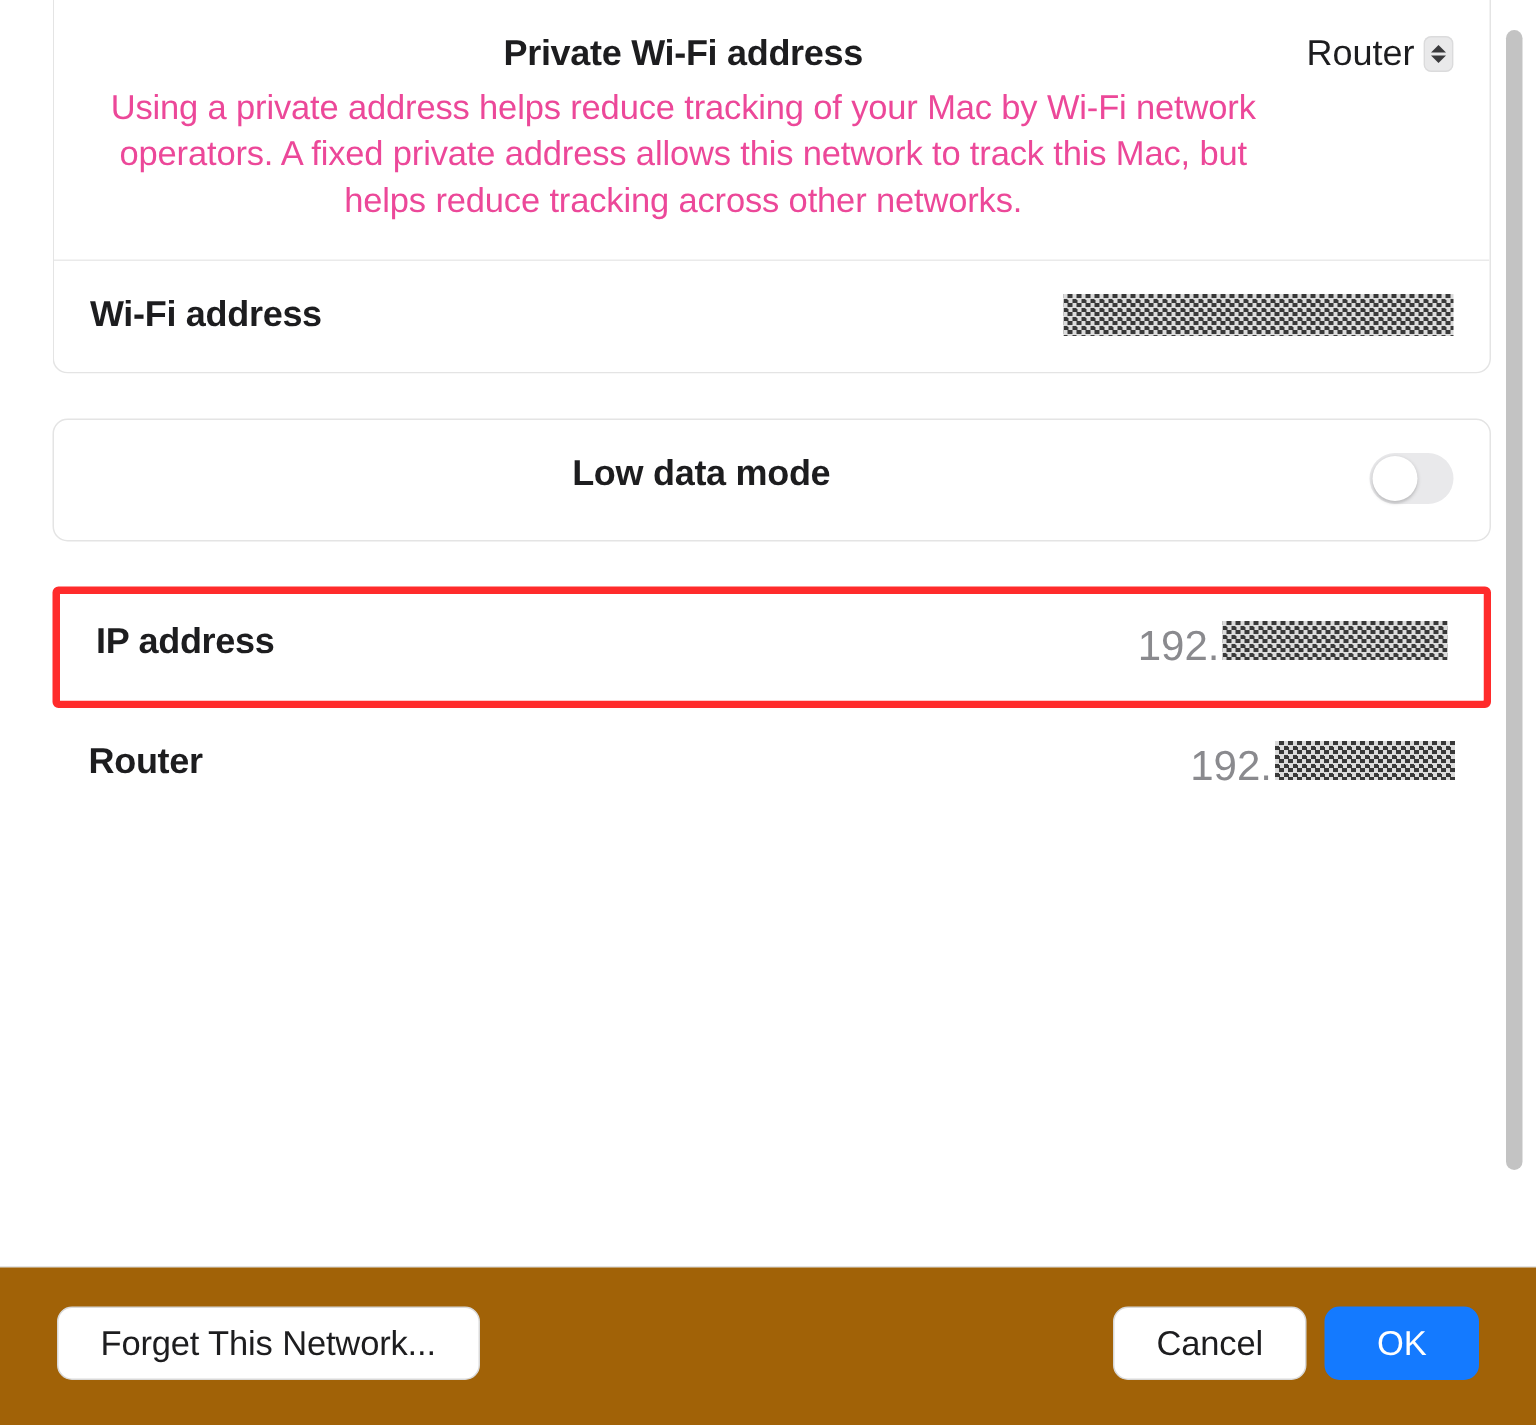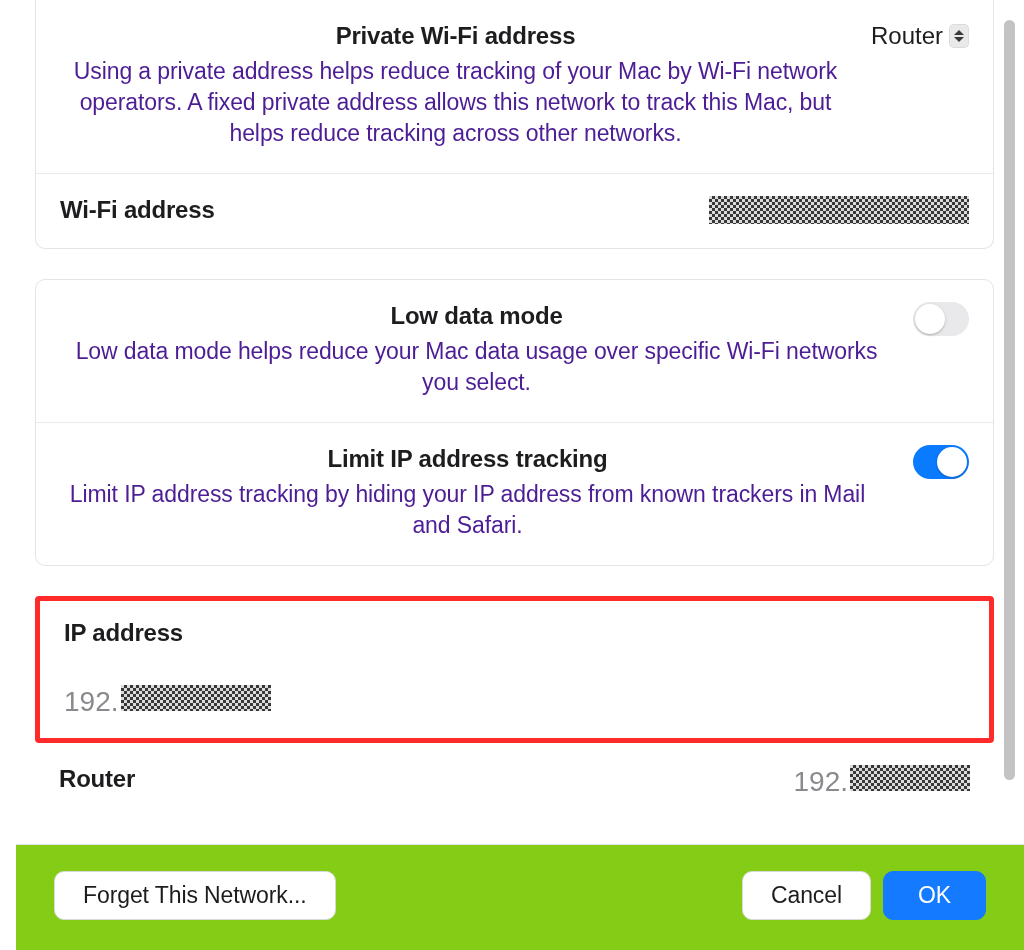--- a/index.html
+++ b/index.html
@@ -50,21 +50,21 @@
     }
     .row-title {
       font-size: 24px;
       font-weight: 600;
       color: #1d1d1f;
       letter-spacing: -0.2px;
     }
     .row-desc {
       font-size: 23px;
       font-weight: 400;
-      color: #4c1d95;
+      color: #ec4899;
       line-height: 1.35;
       margin-top: 6px;
       letter-spacing: -0.1px;
     }
     .selector {
       display: inline-flex;
       align-items: center;
       gap: 6px;
     }
     .selector-value {
@@ -125,21 +125,20 @@
     .toggle.on .toggle-knob {
       right: 2px;
     }
     .highlight-box {
       border: 5px solid #ff2b2b;
       border-radius: 4px;
       margin-bottom: 4px;
     }
     .highlight-box .row {
       padding: 28px 22px;
-      flex-direction: column;
     }
     .section.bare {
       border: none;
       border-radius: 0;
       margin-bottom: 0;
     }
     .section.bare .row {
       padding: 18px 24px 20px 24px;
       border-bottom: none;
     }
@@ -165,28 +164,28 @@
     .ip-value {
       display: inline-flex;
       align-items: baseline;
       gap: 2px;
       font-size: 28px;
       color: #8a8a8e;
     }
     .footer {
       position: absolute;
       bottom: 0;
-      left: 16px;
+      left: 0;
       right: 0;
       border-top: 1px solid #e4e4e4;
       padding: 26px 38px 30px 38px;
       display: flex;
       justify-content: space-between;
       align-items: center;
-      background: #84cc16;
+      background: #a16207;
     }
     .footer-right {
       display: flex;
       gap: 12px;
     }
     .btn {
       font-size: 23px;
       padding: 10px 28px;
       border-radius: 10px;
       border: 1px solid #d9d9d9;
@@ -239,32 +238,22 @@
     <div class="row">
       <div class="row-title">Wi-Fi address</div>
       <span class="redacted wide"></span>
     </div>
   </div>
 
   <div class="section">
     <div class="row">
       <div class="row-inner-text">
         <div class="row-title">Low data mode</div>
-        <div class="row-desc">Low data mode helps reduce your Mac data usage over specific Wi-Fi networks you select.</div>
       </div>
       <div class="toggle off">
-        <div class="toggle-knob"></div>
-      </div>
-    </div>
-    <div class="row">
-      <div class="row-inner-text">
-        <div class="row-title">Limit IP address tracking</div>
-        <div class="row-desc">Limit IP address tracking by hiding your IP address from known trackers in Mail and Safari.</div>
-      </div>
-      <div class="toggle on">
         <div class="toggle-knob"></div>
       </div>
     </div>
   </div>
 
   <div class="highlight-box">
     <div class="section bare">
       <div class="row">
         <div class="row-title">IP address</div>
         <div class="ip-value">

